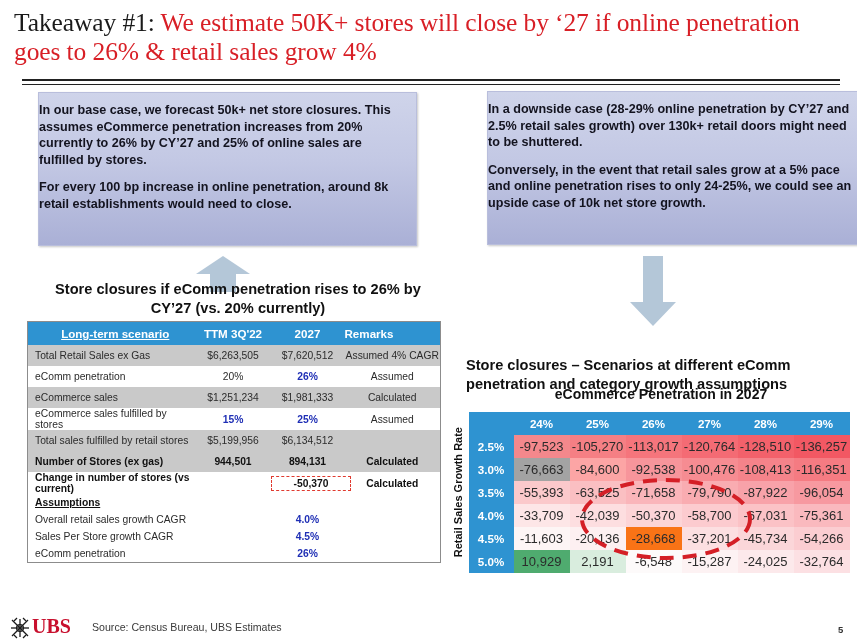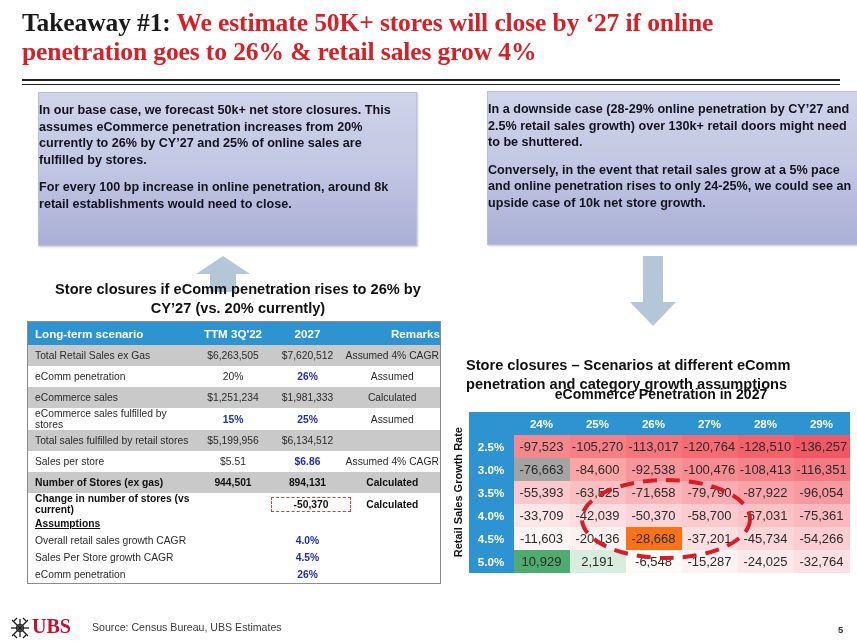--- a/index.html
+++ b/index.html
@@ -5,23 +5,23 @@
   html,body{margin:0;padding:0;}
   body{
     width:857px;height:641px;overflow:hidden;background:#ffffff;
     font-family:"Liberation Sans", sans-serif;
     position:relative;
   }
   .slide{position:relative;width:857px;height:641px;}
 
   
   .title{
-    position:absolute;left:22px;top:8px;width:812px;
+    position:absolute;left:14px;top:8px;width:812px;
     font-family:"Liberation Serif", serif;
-    font-size:25.5px;line-height:29px;font-weight:700;color:#1a1a1a;
+    font-size:25.5px;line-height:29px;font-weight:400;color:#1a1a1a;
     letter-spacing:-0.1px;
   }
   .title .red{color:#d81f26;}
   .rule{position:absolute;left:22px;top:79px;width:818px;height:0;
         border-top:2px solid #222;}
   .rule2{position:absolute;left:22px;top:84px;width:818px;height:0;
         border-top:1px solid #222;}
 
   
   .callout{
@@ -61,23 +61,23 @@
     border-collapse:collapse;
     border:1px solid #8c8c8c;
     font-size:10.3px;color:#2b2b2b;
     background:#fff;
     table-layout:fixed;
   }
   .ltable th,.ltable td{padding:0;height:21px;vertical-align:middle;}
   .ltable thead th{
     background:#2e93d1;color:#fff;font-size:11.6px;font-weight:700;height:23px;
   }
-  .ltable thead th.c0{text-align:left;padding-left:7px;}
+  .ltable thead th.c0{text-align:center;padding-left:7px;text-decoration:underline;}
   .ltable thead th.c1,.ltable thead th.c2{text-align:center;}
-  .ltable thead th.c3{text-align:right;}
+  .ltable thead th.c3{text-align:left;}
   .ltable td.c0{text-align:left;padding-left:7px;}
   .ltable td.c1,.ltable td.c2{text-align:center;}
   .ltable td.c3{text-align:center;}
   .ltable tr.shade td{background:#c9c9c9;}
   .ltable tr.plain td{background:#ffffff;}
   .ltable td.blue{color:#1f2fb5;font-weight:700;}
   .ltable tr.bold-row td{font-weight:700;color:#111;}
   .hl-box{
     display:inline-block;border:1.6px dashed #e03a2f;padding:1px 22px;
     color:#111;font-weight:700;
@@ -191,26 +191,20 @@
           <td class="c1 blue">15%</td>
           <td class="c2 blue">25%</td>
           <td class="c3">Assumed</td>
         </tr>
         <tr class="shade">
           <td class="c0">Total sales fulfilled by retail stores</td>
           <td class="c1">$5,199,956</td>
           <td class="c2">$6,134,512</td>
           <td class="c3"></td>
         </tr>
-        <tr class="plain">
-          <td class="c0">Sales per store</td>
-          <td class="c1">$5.51</td>
-          <td class="c2 blue">$6.86</td>
-          <td class="c3">Assumed 4% CAGR</td>
-        </tr>
         <tr class="shade bold-row">
           <td class="c0">Number of Stores (ex gas)</td>
           <td class="c1">944,501</td>
           <td class="c2">894,131</td>
           <td class="c3">Calculated</td>
         </tr>
         <tr class="plain bold-row">
           <td class="c0">Change in number of stores (vs current)</td>
           <td class="c1"></td>
           <td class="c2"><span class="hl-box">-50,370</span></td>

